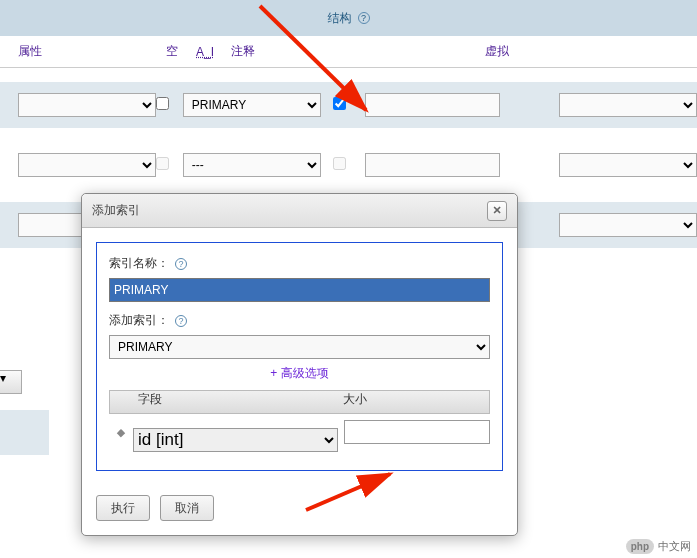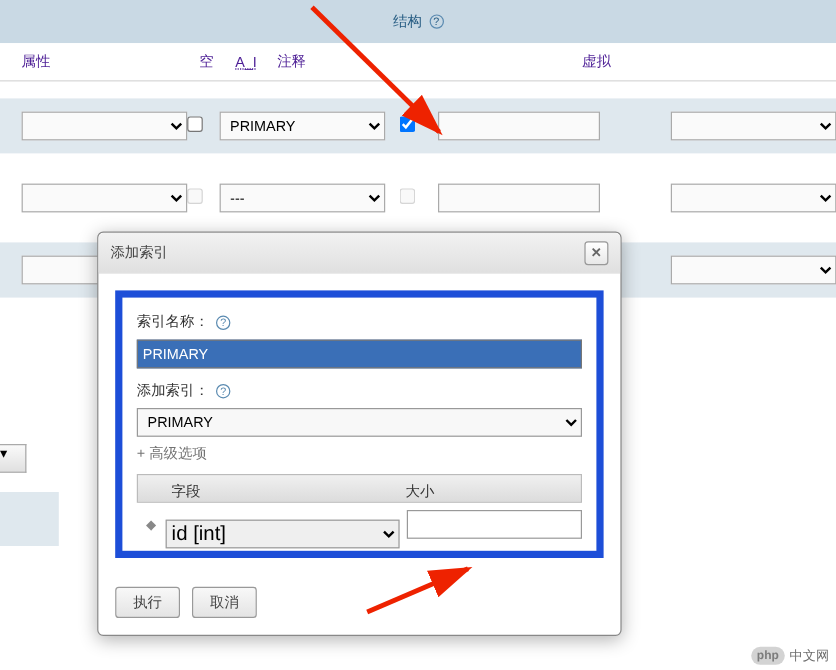--- a/index.html
+++ b/index.html
@@ -38,28 +38,28 @@
     input[type=checkbox] { width: 13px; height: 13px; }
     input[type=checkbox]:disabled { opacity: 0.9; }
     
     
     .partial-select { position: absolute; left: 0; top: 370px; width: 22px; height: 24px; border: 1px solid #aaa; border-left: none; background: #e8e8e8 linear-gradient(#fafafa, #e0e0e0); }
     .partial-box { position: absolute; left: 0; top: 410px; width: 49px; height: 45px; background: #dfe8ee; }
     .modal { position: absolute; left: 81px; top: 193px; width: 437px; background: #fff; border: 1px solid #888; border-radius: 5px; box-shadow: 0 3px 15px rgba(0,0,0,0.3); }
     .modal-title { height: 34px; background: linear-gradient(#f2f2f2, #e0e0e0); border-bottom: 1px solid #bbb; border-radius: 5px 5px 0 0; display: flex; align-items: center; padding: 0 10px; color: #444; }
     .modal-close { margin-left: auto; width: 20px; height: 20px; border: 1px solid #999; border-radius: 3px; background: linear-gradient(#fff,#e8e8e8); display: flex; align-items: center; justify-content: center; cursor: pointer; color: #666; font-weight: bold; font-size: 11px; }
     .modal-body { padding: 14px; }
-    .modal-fieldset { border: 6px solid #1d4ed8; padding: 10px 12px 4px; }
+    .modal-fieldset { border: 1px solid #1d4ed8; padding: 10px 12px 20px; }
     .fs-label { display: flex; align-items: center; gap: 6px; margin: 2px 0 6px; color: #333; }
     .fs-input { width: 100%; height: 24px; border: 1px solid #777; padding: 0 4px; font-size: 12px; }
     .fs-input.sel-text { background: #3a6fb7; color: #fff; }
     .fs-select { width: 100%; height: 24px; border: 1px solid #999; background: #f8f8f8; font-size: 12px; padding: 0 4px; }
-    .adv { color: #737373; margin-top: 6px; cursor: pointer; }
+    .adv { color: #6d28d9; margin-top: 6px; cursor: pointer; text-align: center; }
     .mini-table { margin-top: 8px; }
-    .mini-head { background: linear-gradient(#f0f0f0,#dcdcdc); border: 1px solid #bbb; height: 24px; display: flex; align-items: flex-end; }
+    .mini-head { background: linear-gradient(#f0f0f0,#dcdcdc); border: 1px solid #bbb; height: 24px; display: flex; align-items: flex-start; }
     .mini-head .mh-handle { width: 24px; }
     .mini-head .mh-field { flex: 1; padding-left: 4px; color: #333; }
     .mini-head .mh-size { width: 146px; color: #333; }
     .mini-row { display: flex; align-items: center; height: 36px; }
     .mini-row .mr-handle { width: 24px; text-align: center; color: #888; font-size: 11px; cursor: grab; }
     .mini-row .mr-field { flex: 1; padding-right: 6px; }
     .mini-row .mr-field select { width: 100%; height: 24px; border: 1px solid #999; font-size: 17px; margin-top: 15px; }
     .mini-row .mr-size { width: 146px; }
     .mini-row .mr-size input { width: 100%; height: 24px; border: 1px solid #999; }
     .modal-buttons { display: flex; justify-content: flex-start; gap: 10px; padding: 10px 14px 14px; }

